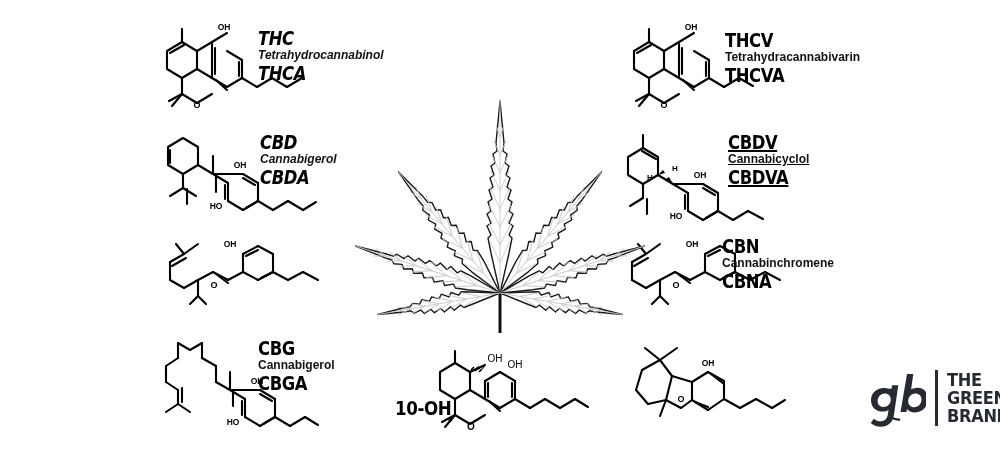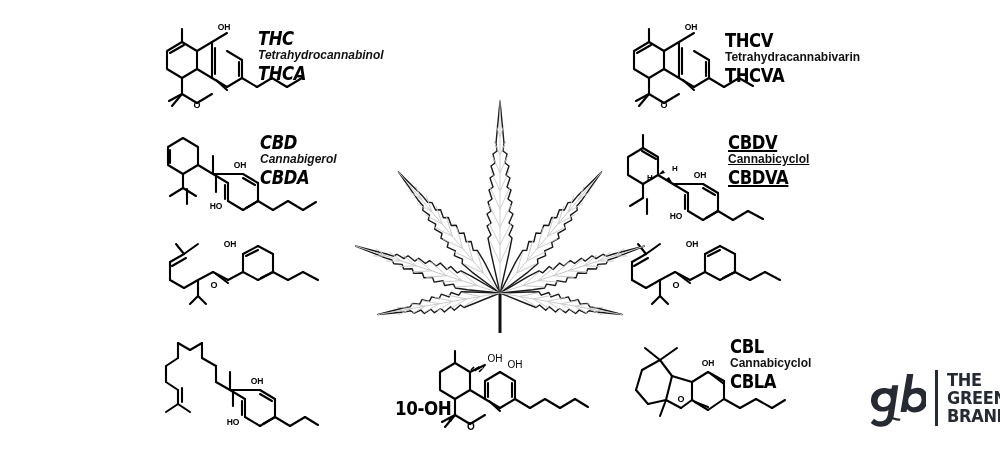--- a/index.html
+++ b/index.html
@@ -229,20 +229,25 @@
         <path d="M117 61 L102 52"></path>
         <path d="M114 63 L102 56"></path>
         <path d="M102 52 L72 52"></path>
         <path d="M117 79 L132 88"></path>
         <path d="M132 88 L147 79"></path>
         <path d="M147 79 L160 87"></path>
       </g>
       <text x="99" y="46" font-family="Liberation Sans, sans-serif" font-size="8.5" font-weight="bold" fill="#000" text-anchor="middle">OH</text>
       <text x="75" y="87" font-family="Liberation Sans, sans-serif" font-size="8.5" font-weight="bold" fill="#000" text-anchor="middle">HO</text>
     </svg>
+    <div class="labels" style="left:100px;top:0px;">
+      <div class="abbr">CBG</div>
+      <div class="fullname">Cannabigerol</div>
+      <div class="abbr2">CBGA</div>
+    </div>
   </div>
 
   <div class="card" style="left:615px;top:22px;width:250px;height:95px;">
     <svg class="struct" width="160" height="95" viewBox="0 0 160 95">
       <g fill="none" stroke="#000" stroke-width="2.1" stroke-linecap="round" stroke-linejoin="round">
         <path d="M34 7 L34 20"></path>
         <path d="M34 20 L19 29 L19 47 L34 56 L49 47 L49 29 Z"></path>
         <path d="M22 31 L36 23"></path>
         <path d="M49 29 L64 20"></path>
         <path d="M49 47 L64 56"></path>
@@ -339,20 +344,25 @@
         <path d="M103 40 L115 34"></path>
         <path d="M115 34 L115 16"></path>
         <path d="M115 16 L100 8"></path>
         <path d="M115 34 L130 42"></path>
         <path d="M130 42 L145 34"></path>
         <path d="M145 34 L160 42"></path>
       </g>
       <text x="56" y="50" font-family="Liberation Sans, sans-serif" font-size="9" font-weight="bold" fill="#000" text-anchor="middle">O</text>
       <text x="72" y="9" font-family="Liberation Sans, sans-serif" font-size="8.5" font-weight="bold" fill="#000" text-anchor="middle">OH</text>
     </svg>
+    <div class="labels" style="left:102px;top:-2px;">
+      <div class="abbr">CBN</div>
+      <div class="fullname">Cannabinchromene</div>
+      <div class="abbr2">CBNA</div>
+    </div>
   </div>
 
   <div class="card" style="left:622px;top:338px;width:250px;height:100px;">
     <svg class="struct" width="165" height="100" viewBox="0 0 165 100">
       <g fill="none" stroke="#000" stroke-width="2.1" stroke-linecap="round" stroke-linejoin="round">
         <path d="M23 10 L38 22"></path>
         <path d="M55 10 L38 22"></path>
         <path d="M38 22 L20 32"></path>
         <path d="M38 22 L50 38"></path>
         <path d="M20 32 L14 52"></path>
@@ -372,25 +382,20 @@
         <path d="M73 64 L86 69"></path>
         <path d="M86 72 L102 61"></path>
         <path d="M102 61 L118 70"></path>
         <path d="M118 70 L134 61"></path>
         <path d="M134 61 L150 70"></path>
         <path d="M150 70 L163 62"></path>
       </g>
       <text x="59" y="64" font-family="Liberation Sans, sans-serif" font-size="9" font-weight="bold" fill="#000" text-anchor="middle">O</text>
       <text x="86" y="28" font-family="Liberation Sans, sans-serif" font-size="8.5" font-weight="bold" fill="#000" text-anchor="middle">OH</text>
     </svg>
-    <div class="labels" style="left:108px;top:-2px;">
-      <div class="abbr">CBL</div>
-      <div class="fullname">Cannabicyclol</div>
-      <div class="abbr2">CBLA</div>
-    </div>
   </div>
 
   <svg id="leaf" width="290" height="250" viewBox="0 0 290 250">
     <defs>
       <g id="lobeShape">
         
       </g>
     </defs>
 
     <line x1="145" y1="208" x2="145" y2="248" stroke="#111" stroke-width="3"></line>

